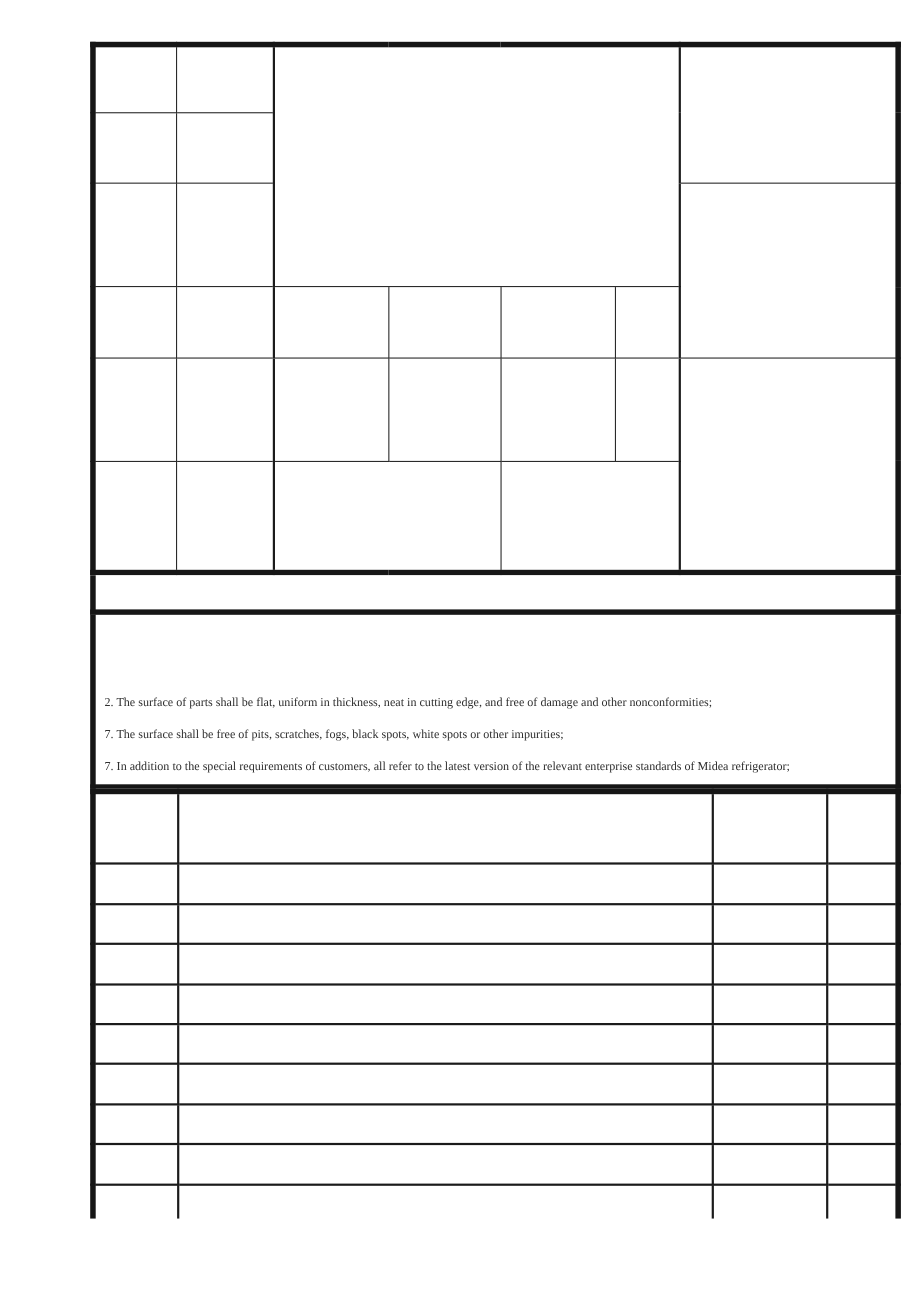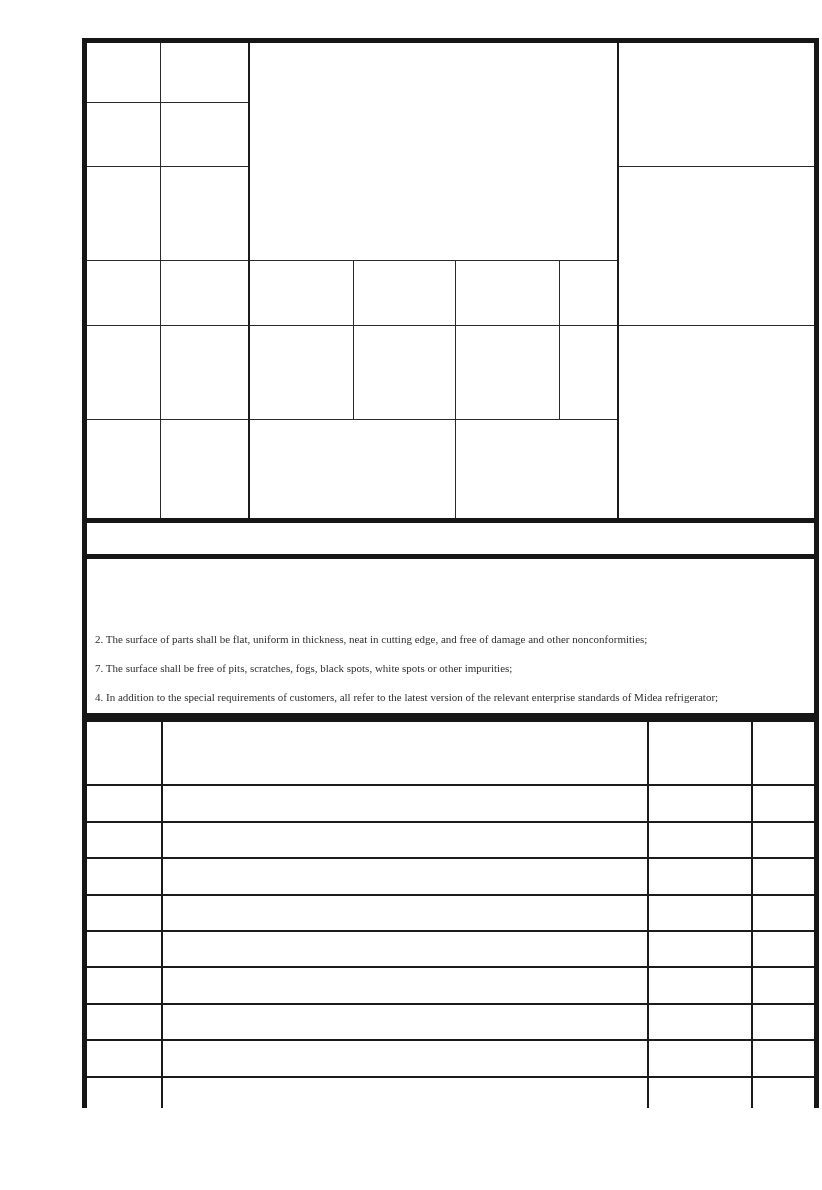--- a/index.html
+++ b/index.html
@@ -130,21 +130,21 @@
     </tr>
   </tbody>
     </table>
 
   <div class="strip"></div>
 
   <div class="notes-box">
     <div class="notes">
       <span class="note-line">2. The surface of parts shall be flat, uniform in thickness, neat in cutting edge, and free of damage and other nonconformities;</span>
       <span class="note-line">7. The surface shall be free of pits, scratches, fogs, black spots, white spots or other impurities;</span>
-      <span class="note-line">4. In addition to the special requirements of customers, all refer to the latest version of the relevant enterprise standards of Midea refrigerator;</span>
+      <span class="note-line">7. In addition to the special requirements of customers, all refer to the latest version of the relevant enterprise standards of Midea refrigerator;</span>
     </div>
   </div>
 
   <table class="tb t-bottom">
     <colgroup>
       <col style="width:77px">
         <col style="width:483px">
         <col style="width:103px">
         <col style="width:64px">
     </colgroup>

